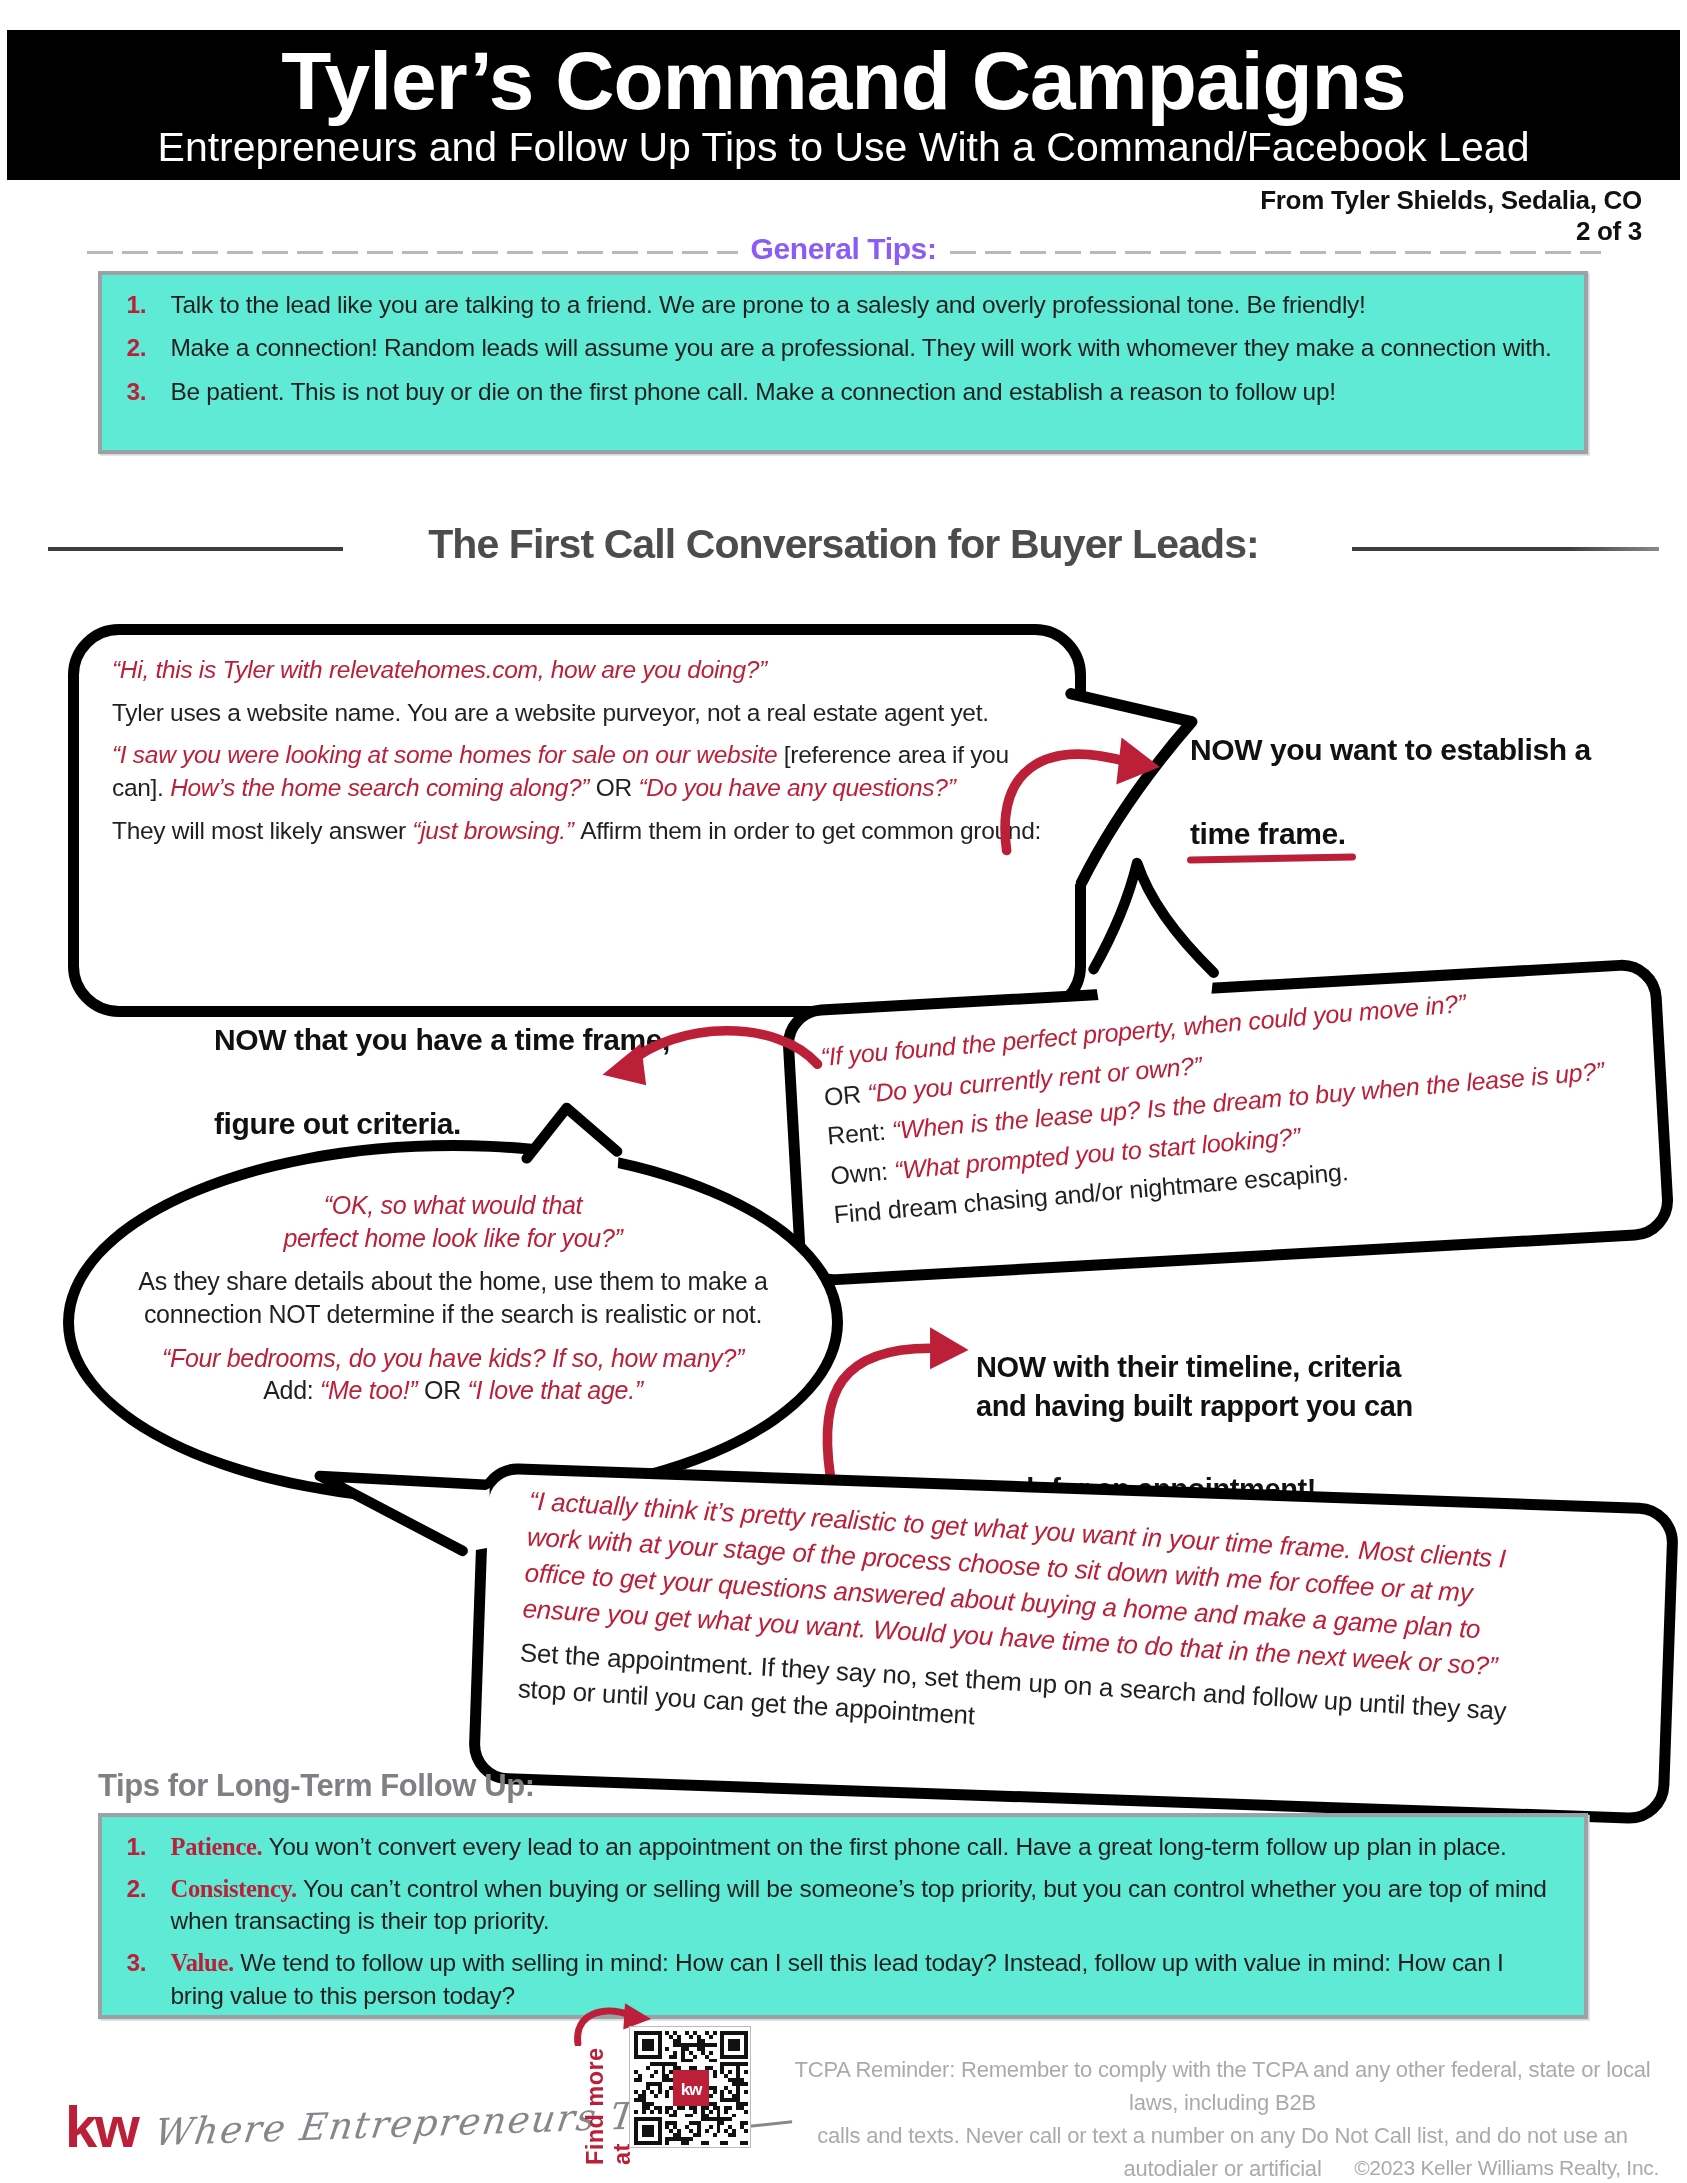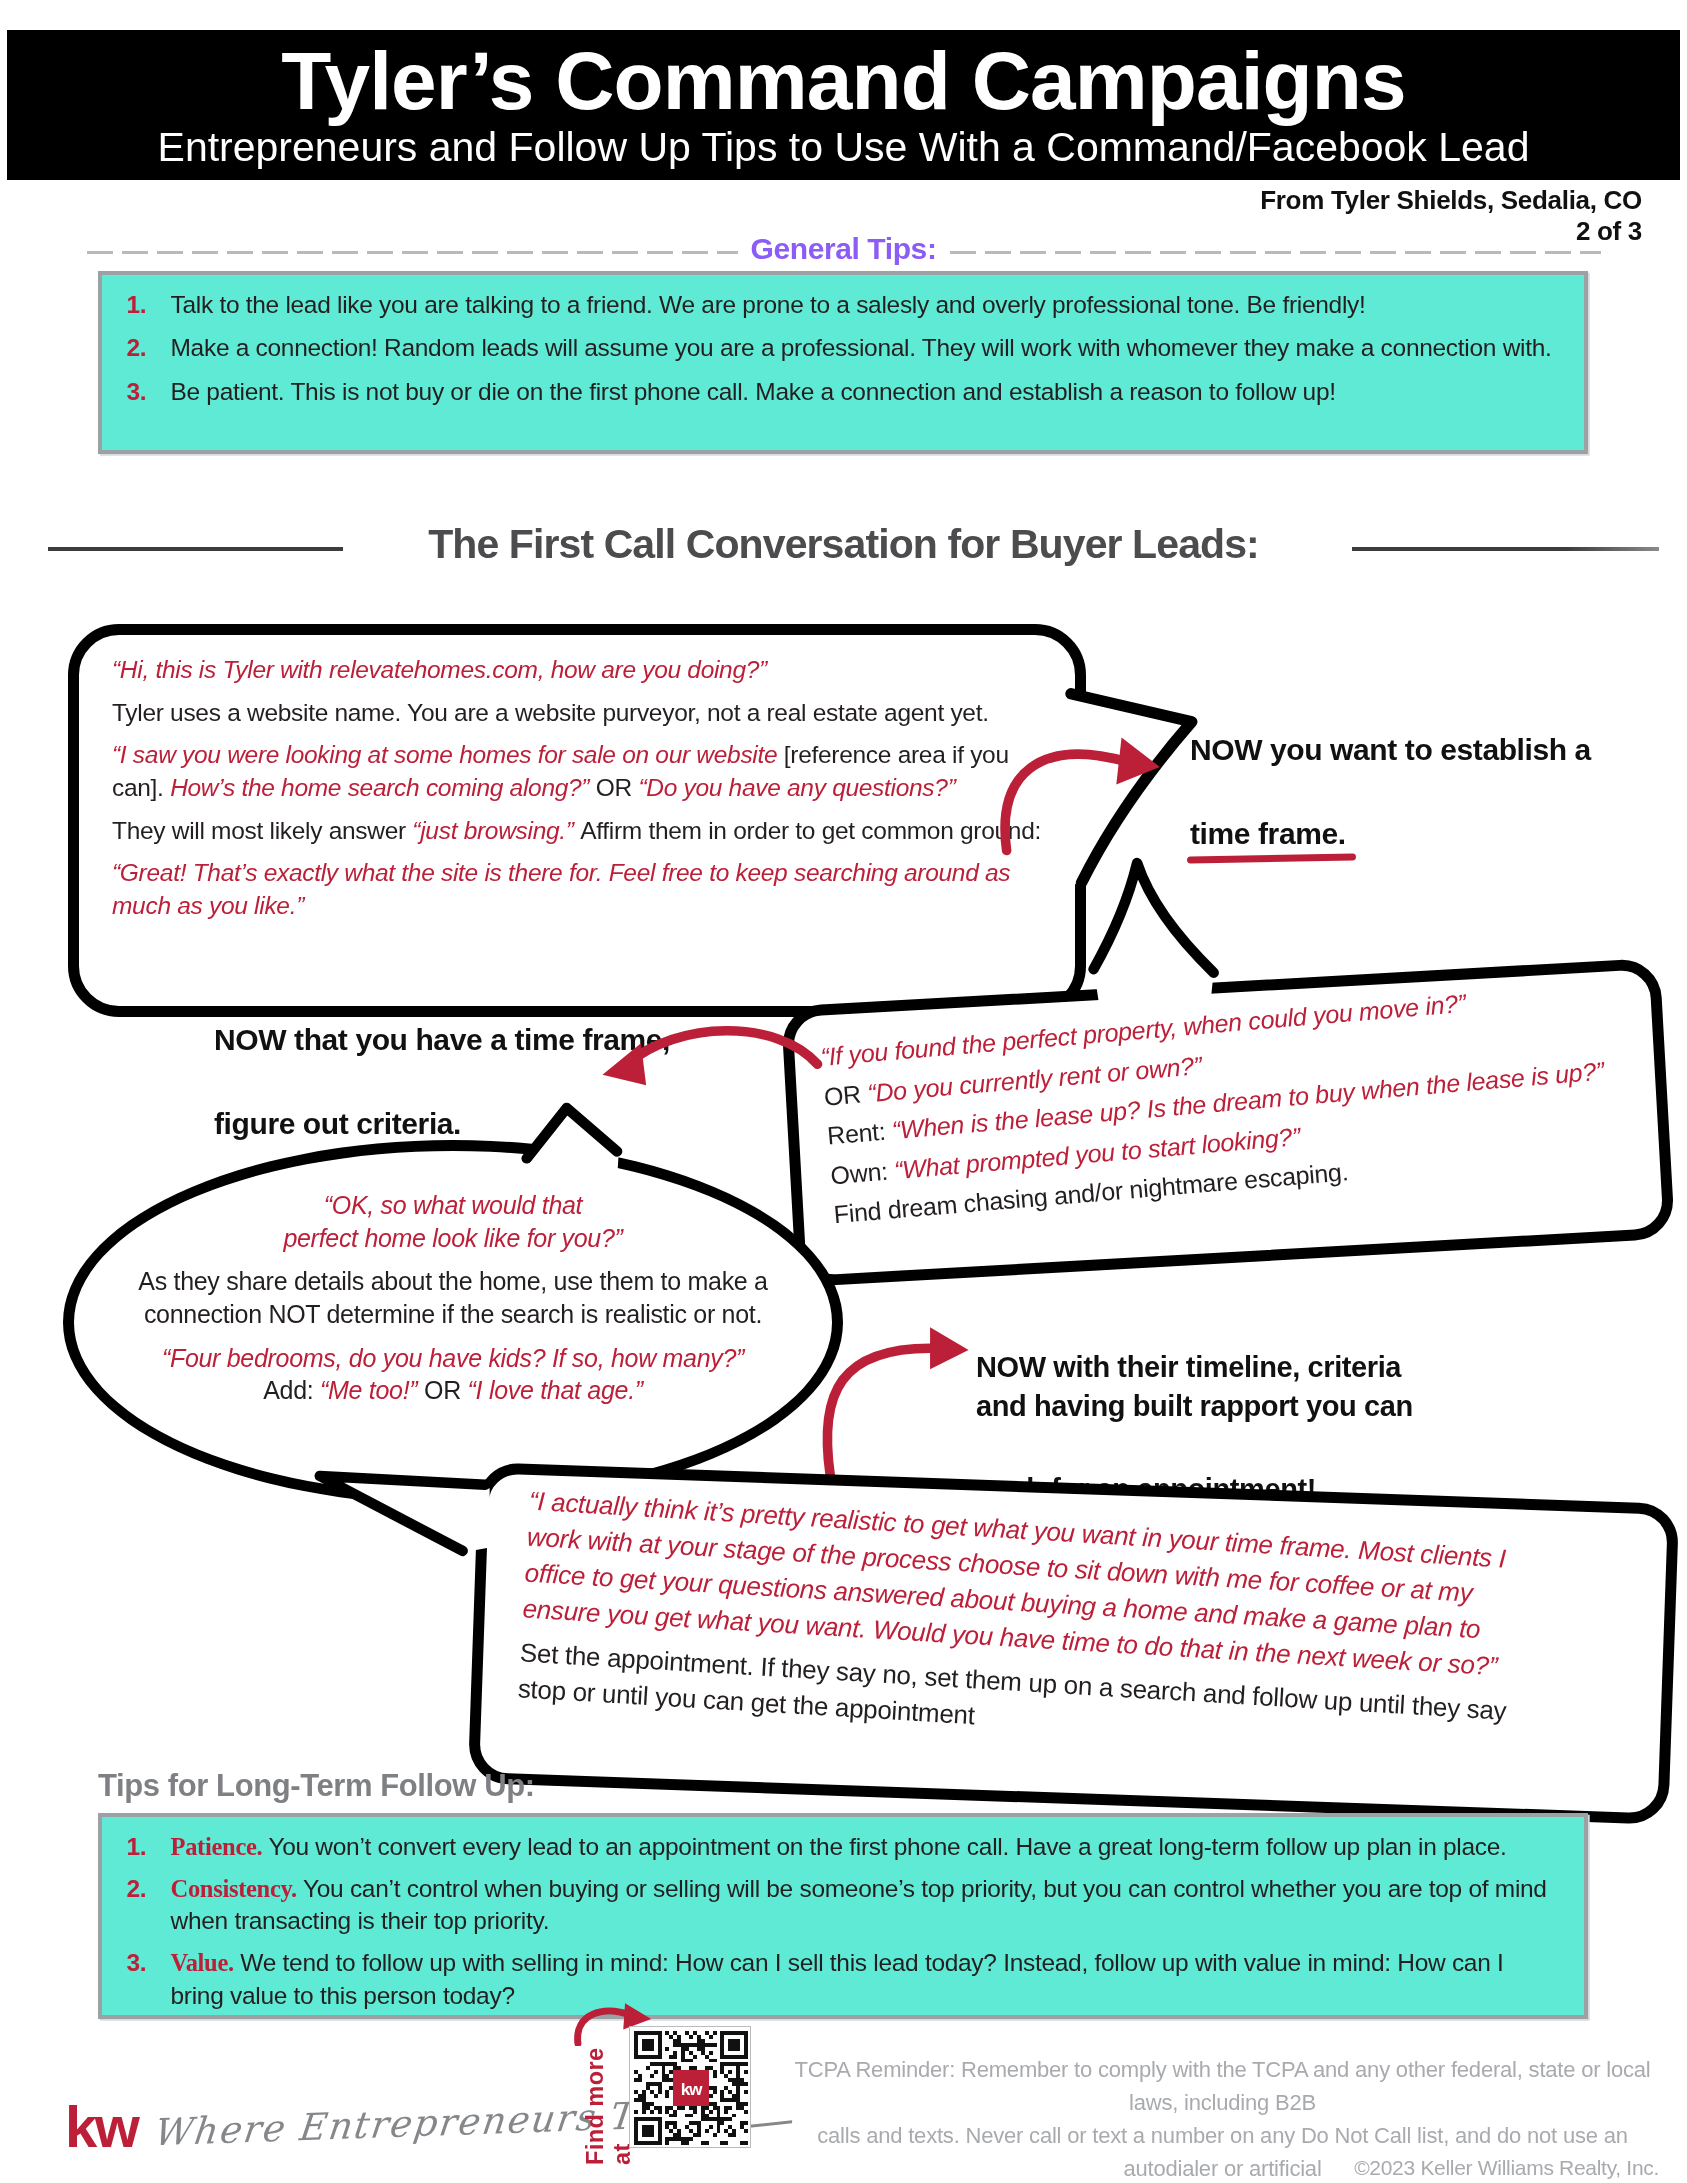--- a/index.html
+++ b/index.html
@@ -101,21 +101,20 @@
   <div class="sh-line l"></div>
   <div class="sh-line r"></div>
   <div class="sec-head">The First Call Conversation for Buyer Leads:</div>
 
   <div class="bubble b1">
     <div class="binner">
         <p><span class="q">“Hi, this is Tyler with relevatehomes.com, how are you doing?”</span></p>
         <p><span class="b">Tyler uses a website name. You are a website purveyor, not a real estate agent yet.</span></p>
         <p><span class="q">“I saw you were looking at some homes for sale on our website </span><span class="b">[reference area if you can]. </span><span class="q">How’s the home search coming along?” </span><span class="b">OR </span><span class="q">“Do you have any questions?”</span></p>
         <p><span class="b">They will most likely answer </span><span class="q">“just browsing.” </span><span class="b">Affirm them in order to get common ground:</span></p>
-        <p><span class="q">“Great! That’s exactly what the site is there for. Feel free to keep searching around as much as you like.”</span></p>
       </div>
   </div>
   <svg class="tail" style="left:1064px;top:671px" width="140" height="224" viewBox="0 0 160 256">
     <path fill="#fff" stroke="none" d="M0 20 L146 58 Q 66 150 22 246 L0 240 Z"></path>
     <path fill="none" stroke="#000" stroke-width="13" stroke-linejoin="round" stroke-linecap="round" d="M8 26 L146 58 Q 66 150 20 242"></path>
   </svg>
   <svg class="tail" style="left:994px;top:713px" width="175" height="148" viewBox="0 0 200 170">
     <path d="M14 158 C 2 70 52 28 152 56" stroke="#bc2039" stroke-width="11" fill="none" stroke-linecap="round"></path>
     <path d="M146 28 L190 62 L140 82 Z" fill="#bc2039"></path>
   </svg>

